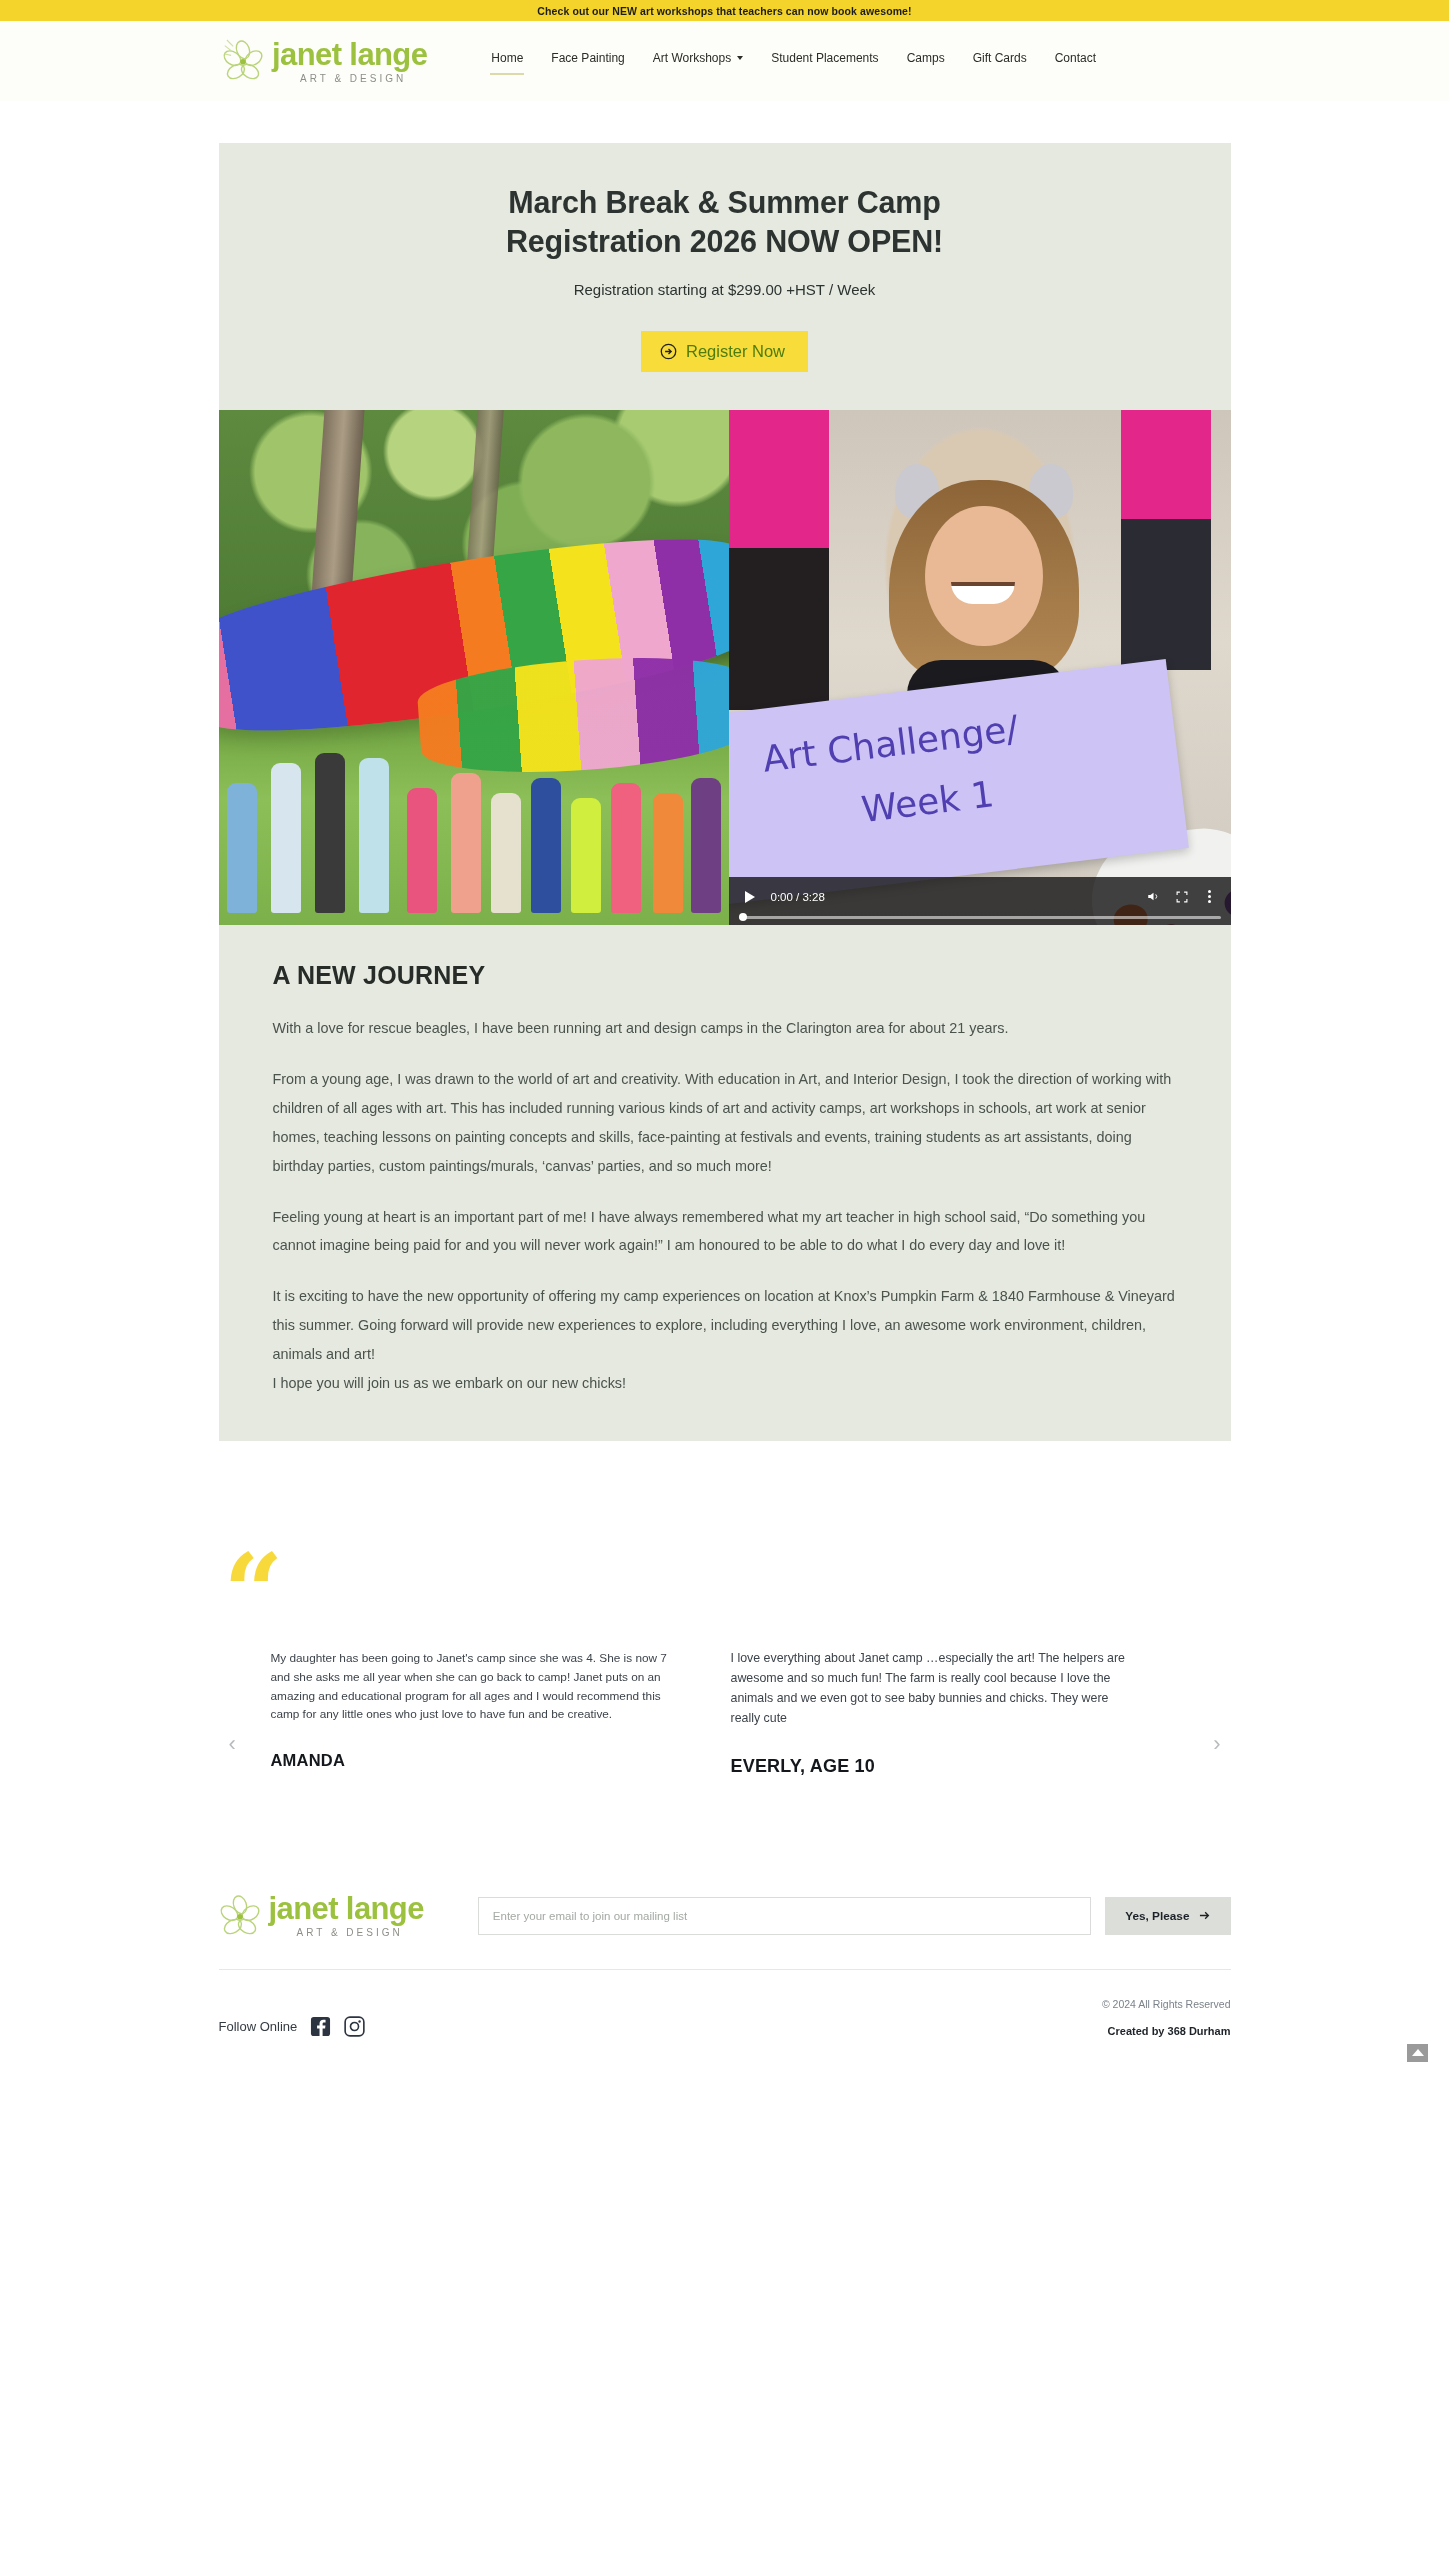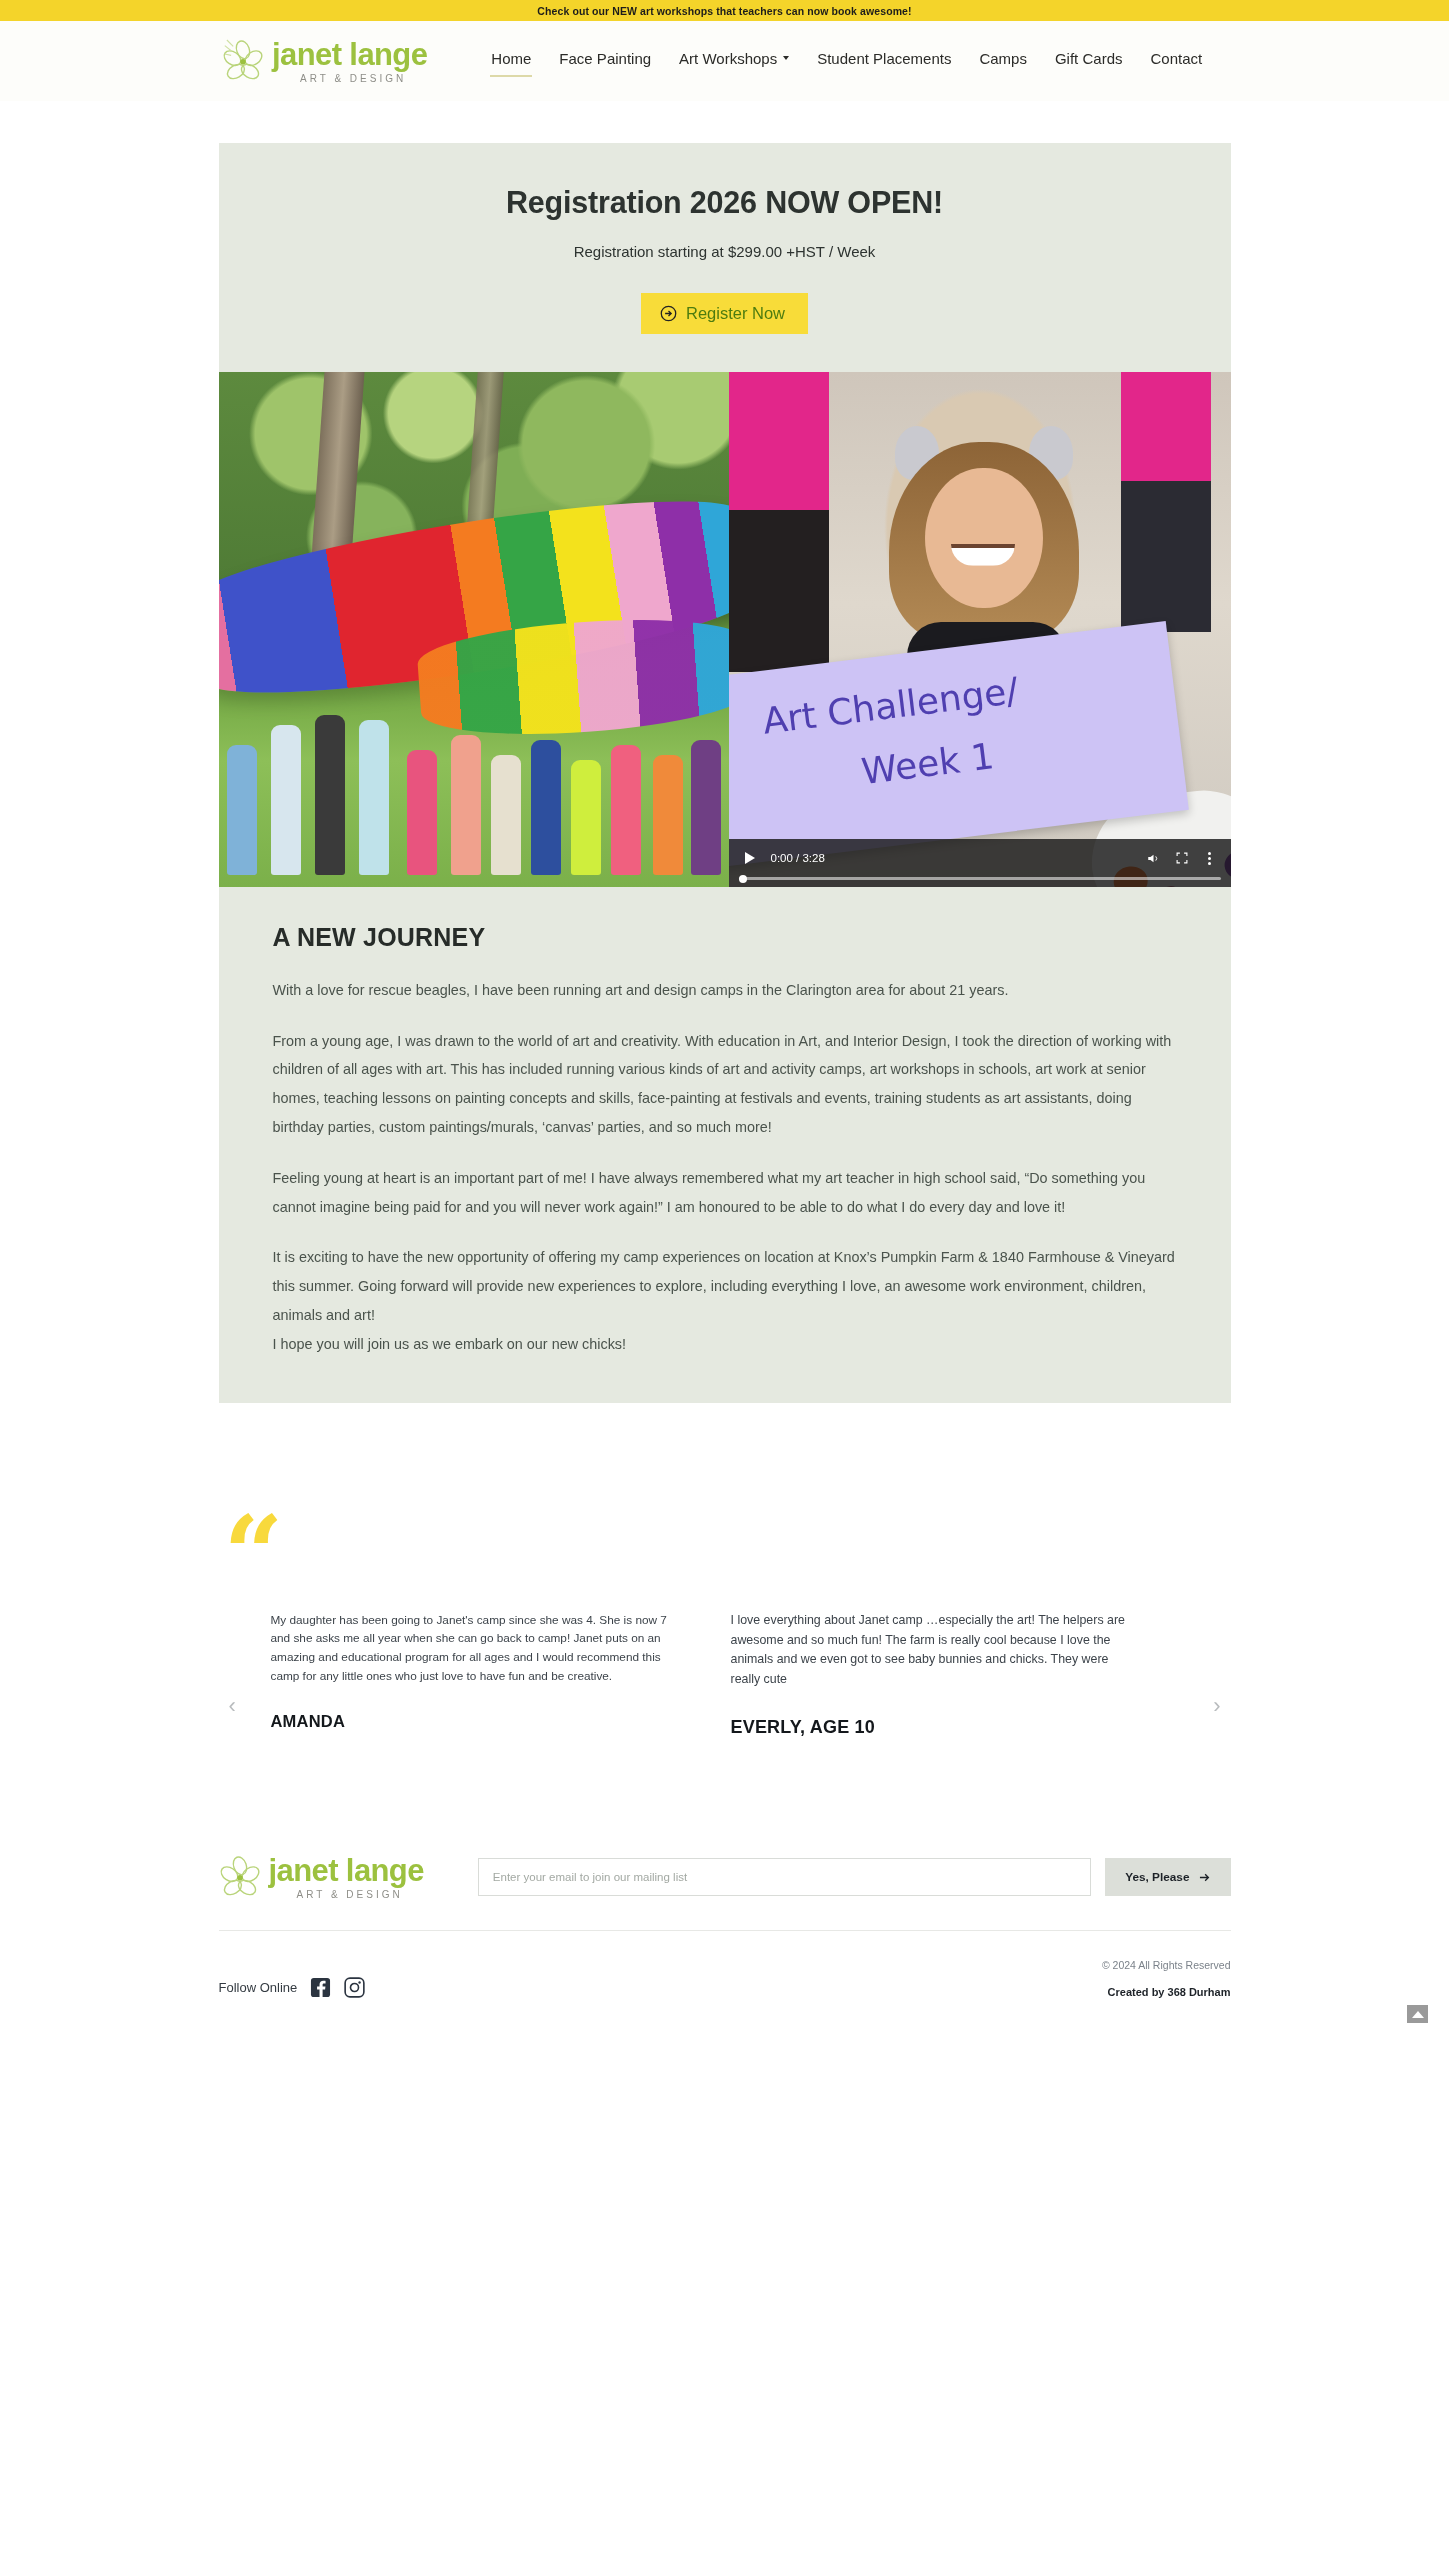--- a/index.html
+++ b/index.html
@@ -52,21 +52,21 @@
     padding-left: 28px;
   }
 
   .main-nav {
     display: flex;
     align-items: center;
     gap: 26px;
     margin-left: 63px;
   }
   .nav-item {
-    font-size: 15px;
+    font-size: 12px;
     color: #2b2b28;
     position: relative;
     padding: 4px 1px 10px 1px;
     cursor: pointer;
     white-space: nowrap;
     display: flex;
     align-items: center;
     gap: 6px;
   }
   .nav-item.active::after {
@@ -481,20 +481,21 @@
       <span>Contact</span>
     </div>
   </nav>
 </header>
 
 <div class="hero-wrap">
   <div class="hero-card">
 
     <div class="hero-top">
       <div class="hero-title">
+        <div>March Break &amp; Summer Camp</div>
         <div>Registration 2026 NOW OPEN!</div>
       </div>
       <div class="hero-sub">Registration starting at $299.00 +HST / Week</div>
       <div class="hero-cta">
         <button class="btn-register">
           <span style="display:inline-flex">
             <svg viewBox="0 0 20 20" width="17" height="17" aria-hidden="true">
               <circle cx="10" cy="10" r="8.5" fill="none" stroke="#222" stroke-width="1.5"></circle>
               <path d="M6 10h7M10 7l3.2 3-3.2 3" fill="none" stroke="#222" stroke-width="1.5"></path>
             </svg>

